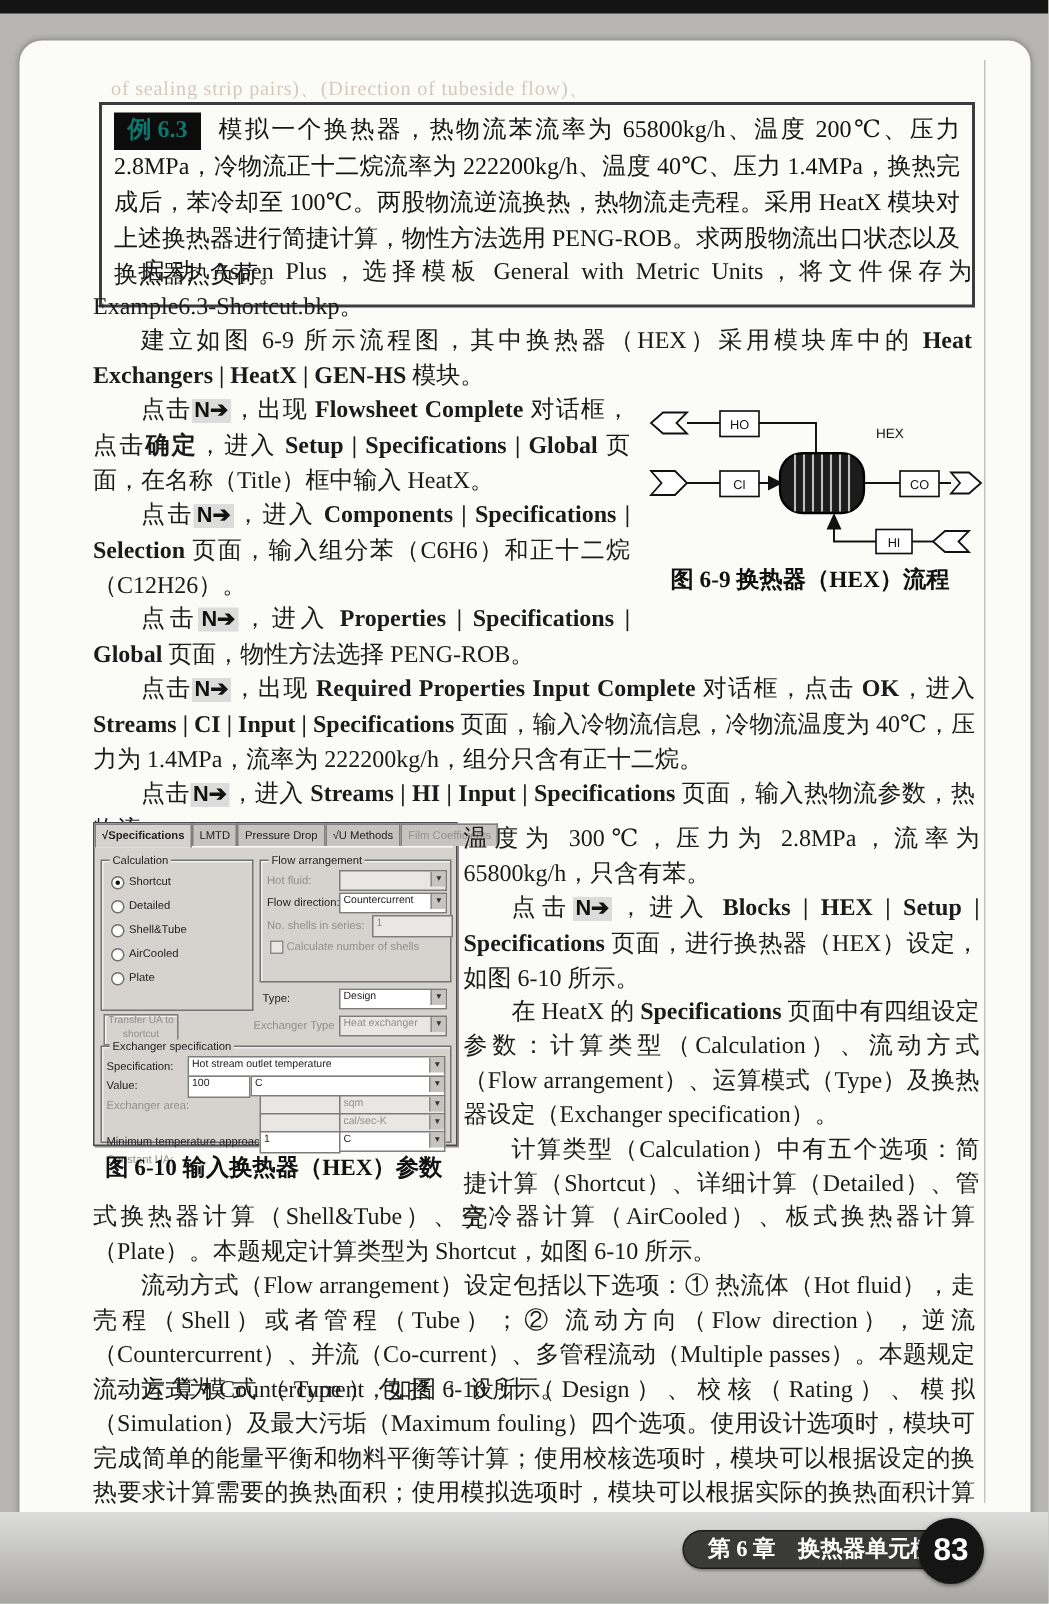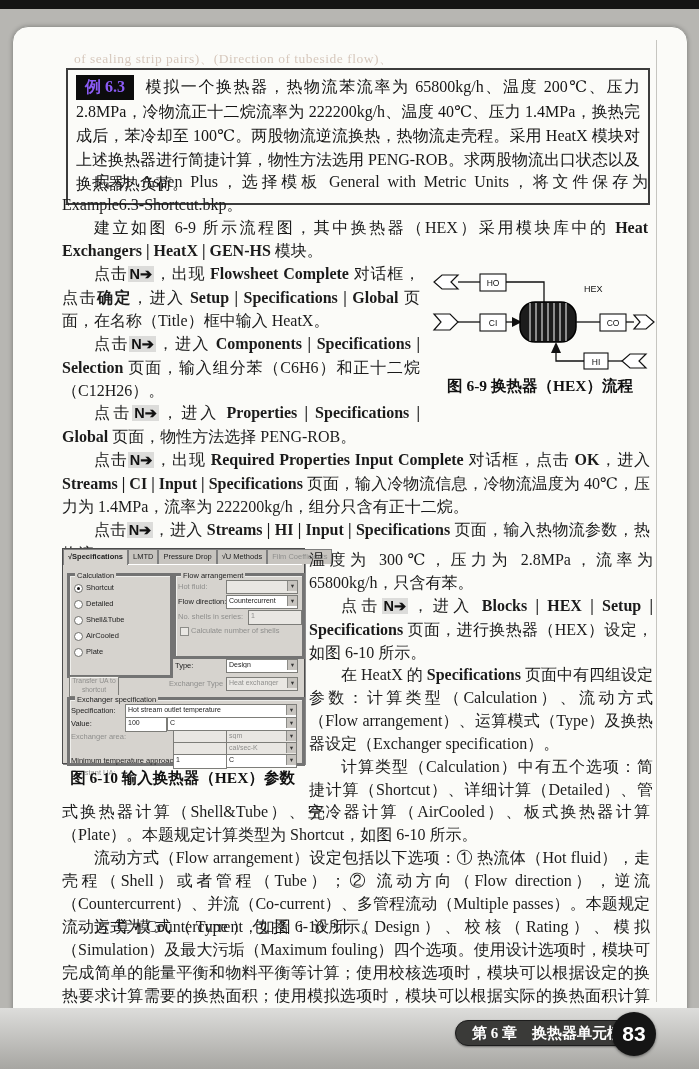--- a/index.html
+++ b/index.html
@@ -13,37 +13,37 @@
          opacity:.55;letter-spacing:.5px;white-space:nowrap;overflow:hidden;}
   
   .para{position:absolute;font-size:16px;line-height:23px;color:#1b1b1b;text-align:justify;}
   .para.ind{text-indent:2em;}
   .b{font-weight:bold;}
   .nicon{font-family:"Liberation Sans",sans-serif;font-weight:bold;background:#dcdcda;
          padding:0 2px;font-size:14.5px;color:#111;}
   
   .exbox{position:absolute;left:66px;top:68px;width:564px;border:2px solid #3c3c3c;
          padding:5px 8px 7px 8px;font-size:16px;line-height:24px;color:#151515;text-align:justify;}
-  .exlabel{display:inline-block;background:#0c0c0c;color:#8b5cf6;font-weight:bold;
+  .exlabel{display:inline-block;background:#0c0c0c;color:#0f766e;font-weight:bold;
            padding:0 9px 1px 9px;margin-right:10px;font-size:16px;}
   
   .figcap{position:absolute;font-weight:bold;font-size:15.5px;color:#111;text-align:center;}
   
   .fig9{position:absolute;left:424px;top:272px;width:232px;height:100px;}
   
   .dlg{position:absolute;left:62px;top:548px;width:241px;height:214px;background:#d6d3ce;
        border:1px solid #4c4c4c;font-family:"Liberation Sans","DejaVu Sans",sans-serif;
        font-size:7.5px;color:#222;box-shadow:1px 1px 0 #8a8a8a;}
   .tabs{position:absolute;left:0;top:0;height:15px;width:241px;display:flex;}
   .tab{height:14px;line-height:14px;padding:0 4px;border:1px solid #7f7f7f;border-bottom:none;
        background:#c7c4bf;white-space:nowrap;font-size:7.5px;}
   .tab.sel{background:#d6d3ce;font-weight:bold;position:relative;z-index:2;height:15px;}
   .tab.dis{color:#8f8f8d;}
   .dlgbody{position:absolute;left:0;top:15px;width:239px;height:198px;border-top:1px solid #fff;}
-  .grp{position:absolute;border:3px solid #737373;box-shadow:inset 1px 1px 0 #efefec;}
+  .grp{position:absolute;border:1px solid #737373;box-shadow:inset 1px 1px 0 #efefec;}
   .grpt{position:absolute;top:-5px;left:5px;background:#d6d3ce;padding:0 2px;font-size:7.5px;}
   .radio{position:absolute;width:7px;height:7px;border:1px solid #6f6f6b;border-radius:50%;background:#fff;}
   .radio.on::after{content:"";position:absolute;left:1.5px;top:1.5px;width:3px;height:3px;
        border-radius:50%;background:#111;}
   .rlab{position:absolute;font-size:7.5px;white-space:nowrap;}
   .dim{color:#8f8f8d;}
   .combo{position:absolute;height:12px;background:#fff;border:1px solid #7d7d79;overflow:hidden;}
   .combo.dis2{background:#e9e7e3;color:#8f8f8d;}
   .cval{position:absolute;left:2px;top:1px;right:10px;font-size:7px;white-space:nowrap;overflow:hidden;}
   .carr{position:absolute;right:0;top:0;width:9px;height:10px;background:#c7c4bf;

